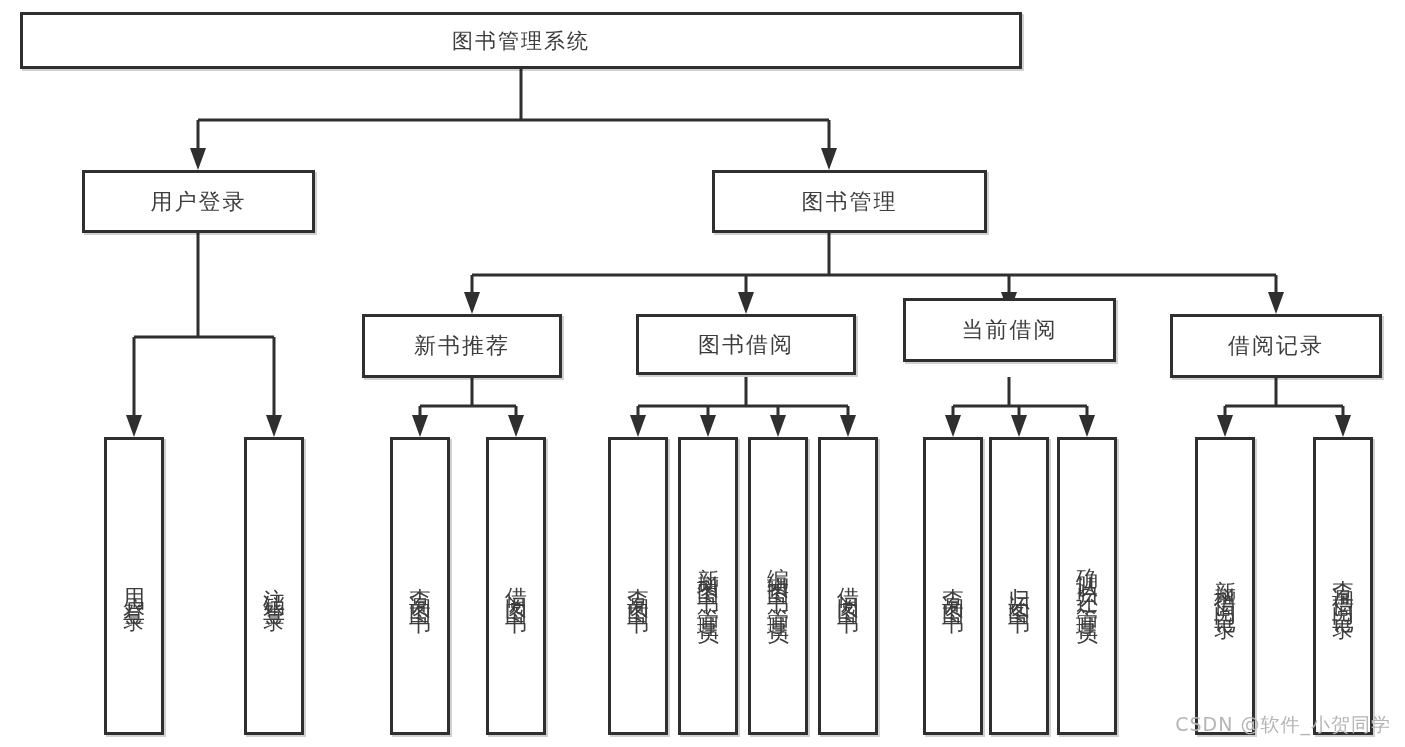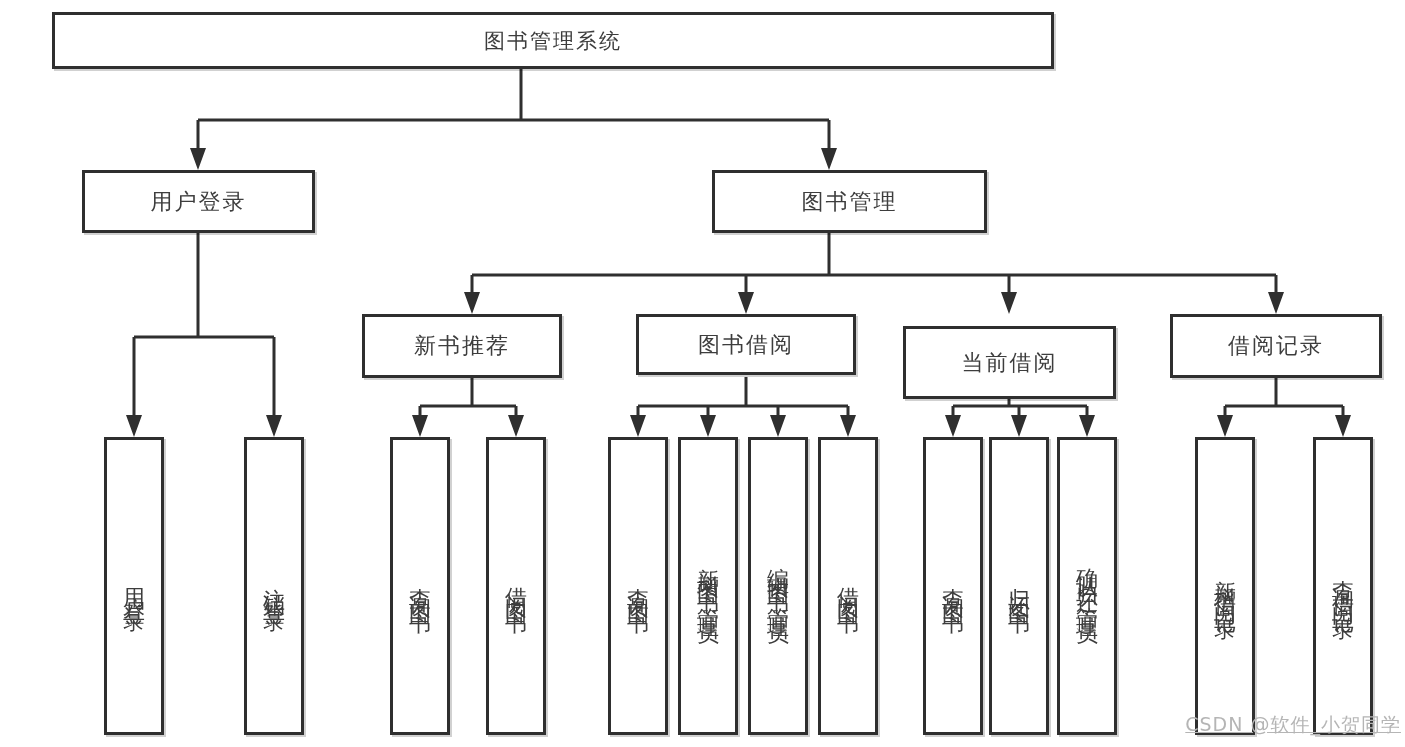--- a/index.html
+++ b/index.html
@@ -25,38 +25,37 @@
     align-items: center;
     justify-content: center;
     color: #3d3d3d;
     font-size: 22px;
     letter-spacing: 2px;
     text-align: center;
     box-shadow: 2px 2px 0 rgba(0,0,0,0.18);
     z-index: 2;
     white-space: nowrap;
   }
-  .node.root { font-size: 21px; margin-left: 32px; }
+  .node.root { font-size: 21px; }
   .vnode {
     writing-mode: vertical-rl;
     text-orientation: mixed;
     letter-spacing: 8px;
     font-size: 22px;
     white-space: normal;
   }
   .watermark {
     position: absolute;
-    right: 4px;
+    right: 14px;
     bottom: 9px;
     font-size: 19px;
     color: #b5b5b5;
     letter-spacing: 1px;
     z-index: 3;
     font-family: "DejaVu Sans", sans-serif;
-    text-decoration: underline;
   }
 </style>
 </head>
 <body>
 
 <div class="canvas">
 
   <svg class="connectors" width="1405" height="747" viewBox="0 0 1405 747" aria-hidden="true">
 
     <path d="M521 69 V120
@@ -114,21 +113,21 @@
              M1343 437 L1335 415 L1351 415 Z" fill="#2f2f2f" stroke="none"></path>
   </svg>
 
   <div class="node root" style="left:20px; top:12px; width:1002px; height:57px">图书管理系统</div>
 
   <div class="node" style="left:82px; top:170px; width:233px; height:63px">用户登录</div>
   <div class="node" style="left:712px; top:170px; width:275px; height:63px">图书管理</div>
 
   <div class="node" style="left:362px; top:314px; width:200px; height:64px">新书推荐</div>
   <div class="node" style="left:636px; top:314px; width:220px; height:61px">图书借阅</div>
-  <div class="node" style="left:903px; top:326px; width:213px; height:73px">当前借阅</div>
+  <div class="node" style="left:903px; top:298px; width:213px; height:64px">当前借阅</div>
   <div class="node" style="left:1170px; top:314px; width:212px; height:64px">借阅记录</div>
 
   <div class="node vnode" style="left:104px; top:437px; width:60px; height:298px">用户登录</div>
   <div class="node vnode" style="left:244px; top:437px; width:60px; height:298px">注销登录</div>
 
   <div class="node vnode" style="left:390px; top:437px; width:60px; height:298px">查询图书</div>
   <div class="node vnode" style="left:486px; top:437px; width:60px; height:298px">借阅图书</div>
 
   <div class="node vnode" style="left:608px; top:437px; width:60px; height:298px">查询图书</div>
   <div class="node vnode" style="left:678px; top:437px; width:60px; height:298px">新增图书（管理员）</div>

